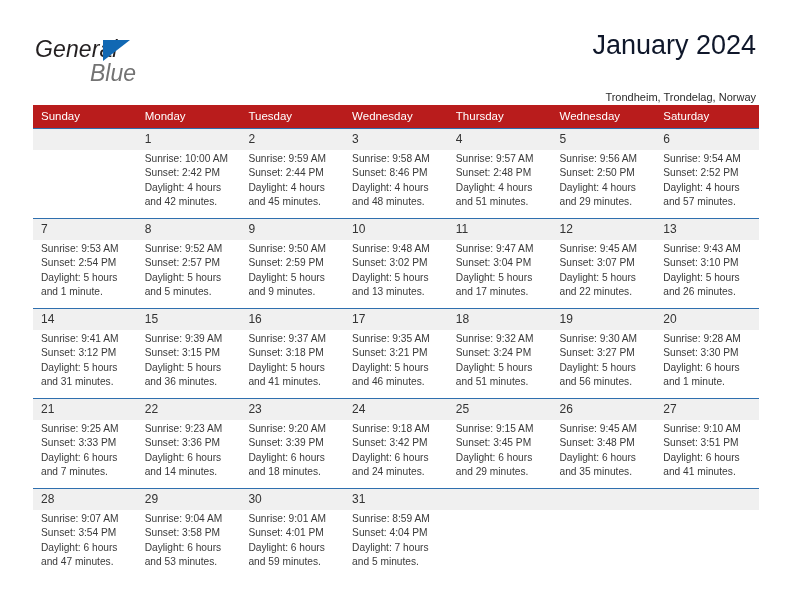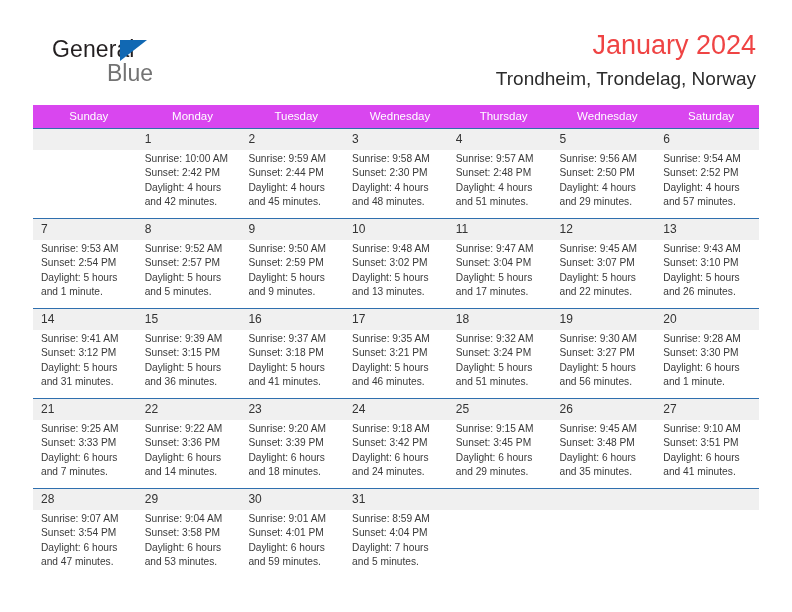--- a/index.html
+++ b/index.html
@@ -23,24 +23,25 @@
   
   .header {
     position: absolute;
     left: 0;
     top: 0;
     width: 792px;
     height: 100px;
   }
   .brand {
     position: absolute;
-    left: 52px;
+    left: 35px;
     top: 36px;
     width: 230px;
     height: 56px;
+    font-style: italic;
   }
   .brand-general {
     position: absolute;
     left: 0;
     top: 0;
     font-size: 23px;
     color: #231f20;
     letter-spacing: 0.1px;
     line-height: 26px;
     white-space: nowrap;
@@ -65,47 +66,47 @@
   }
 
   .title-block {
     position: absolute;
     right: 36px;
     top: 28px;
     text-align: right;
   }
   .month-title {
     font-size: 27px;
-    color: #ef4444;
+    color: #0f172a;
     line-height: 34px;
     white-space: nowrap;
   }
   .location {
-    font-size: 19px;
+    font-size: 11px;
     color: #2b2b2b;
     line-height: 22px;
-    margin-top: 6px;
+    margin-top: 24px;
     white-space: nowrap;
   }
 
   
   .calendar {
     position: absolute;
     left: 33px;
     top: 105px;
     width: 726px;
     border-collapse: collapse;
     table-layout: fixed;
   }
   .calendar th {
-    background: #d946ef;
+    background: #b91c1c;
     color: #ffffff;
     font-size: 11.5px;
     font-weight: normal;
-    text-align: center;
+    text-align: left;
     padding: 5px 0 5px 8px;
     height: 10px;
     line-height: 13px;
   }
   .calendar td {
     vertical-align: top;
     padding: 0;
     width: 103.7px;
     border-top: 1.4px solid #2f6fae;
   }
@@ -193,21 +194,21 @@
               <div>Sunrise: 9:59 AM</div>
               <div>Sunset: 2:44 PM</div>
               <div>Daylight: 4 hours</div>
               <div>and 45 minutes.</div>
             </div>
           </td>
           <td class="day-cell">
             <div class="daynum">3</div>
             <div class="cell-body">
               <div>Sunrise: 9:58 AM</div>
-              <div>Sunset: 2:30 PM</div>
+              <div>Sunset: 8:46 PM</div>
               <div>Daylight: 4 hours</div>
               <div>and 48 minutes.</div>
             </div>
           </td>
           <td class="day-cell">
             <div class="daynum">4</div>
             <div class="cell-body">
               <div>Sunrise: 9:57 AM</div>
               <div>Sunset: 2:48 PM</div>
               <div>Daylight: 4 hours</div>
@@ -369,21 +370,21 @@
             <div class="cell-body">
               <div>Sunrise: 9:25 AM</div>
               <div>Sunset: 3:33 PM</div>
               <div>Daylight: 6 hours</div>
               <div>and 7 minutes.</div>
             </div>
           </td>
           <td class="day-cell">
             <div class="daynum">22</div>
             <div class="cell-body">
-              <div>Sunrise: 9:22 AM</div>
+              <div>Sunrise: 9:23 AM</div>
               <div>Sunset: 3:36 PM</div>
               <div>Daylight: 6 hours</div>
               <div>and 14 minutes.</div>
             </div>
           </td>
           <td class="day-cell">
             <div class="daynum">23</div>
             <div class="cell-body">
               <div>Sunrise: 9:20 AM</div>
               <div>Sunset: 3:39 PM</div>

